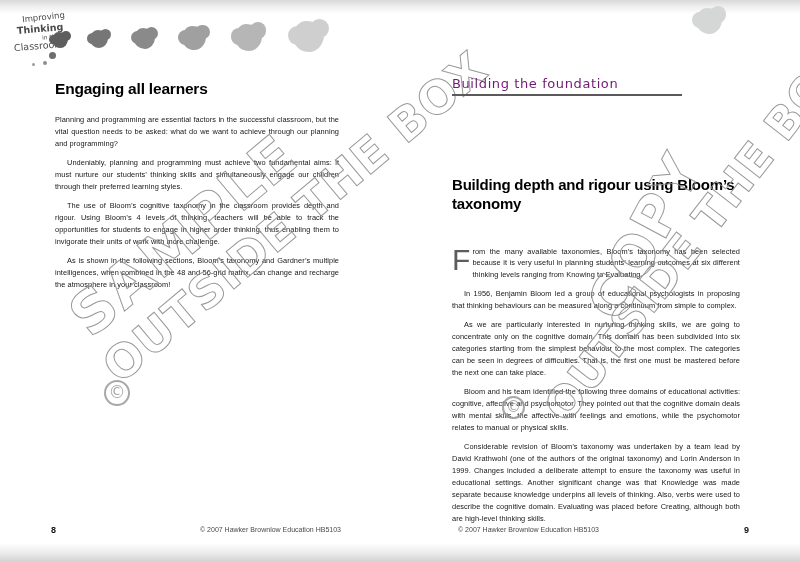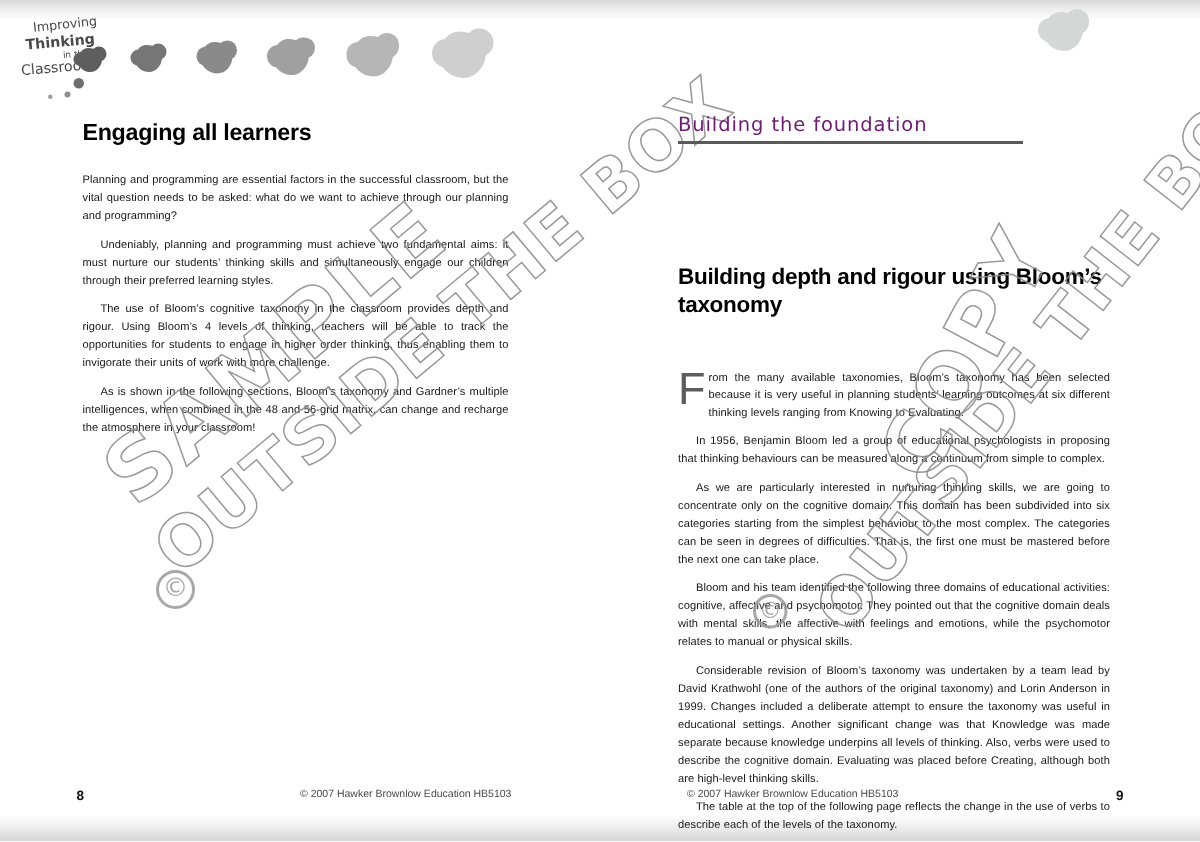--- a/index.html
+++ b/index.html
@@ -301,21 +301,20 @@
     <h2 class="sub-title">Building depth and rigour using Bloom’s taxonomy</h2>
 
     <p class="dropcap-para">
       <span class="dropcap">F</span><span>rom the many available taxonomies, Bloom’s taxonomy has been selected because it is very useful in planning students’ learning outcomes at six different thinking levels ranging from Knowing to Evaluating.</span>
     </p>
 
     <p class="body indent">In 1956, Benjamin Bloom led a group of educational psychologists in proposing that thinking behaviours can be measured along a continuum from simple to complex.</p>
     <p class="body indent">As we are particularly interested in nurturing thinking skills, we are going to concentrate only on the cognitive domain. This domain has been subdivided into six categories starting from the simplest behaviour to the most complex. The categories can be seen in degrees of difficulties. That is, the first one must be mastered before the next one can take place.</p>
     <p class="body indent">Bloom and his team identified the following three domains of educational activities: cognitive, affective and psychomotor. They pointed out that the cognitive domain deals with mental skills, the affective with feelings and emotions, while the psychomotor relates to manual or physical skills.</p>
     <p class="body indent">Considerable revision of Bloom’s taxonomy was undertaken by a team lead by David Krathwohl (one of the authors of the original taxonomy) and Lorin Anderson in 1999. Changes included a deliberate attempt to ensure the taxonomy was useful in educational settings. Another significant change was that Knowledge was made separate because knowledge underpins all levels of thinking. Also, verbs were used to describe the cognitive domain. Evaluating was placed before Creating, although both are high-level thinking skills.</p>
-    <p class="body indent">The table at the top of the following page reflects the change in the use of verbs to describe each of the levels of the taxonomy.</p>
   </div>
 
   <div class="wm wm-copy">COPY</div>
   <div class="wm wm-otb-right">OUTSIDE THE BOX</div>
   <div class="wm-circ wm-circ-right">©</div>
 
   <div class="folio folio-right">9</div>
   <div class="footer footer-right">© 2007 Hawker Brownlow Education HB5103</div>
 
 </div>

